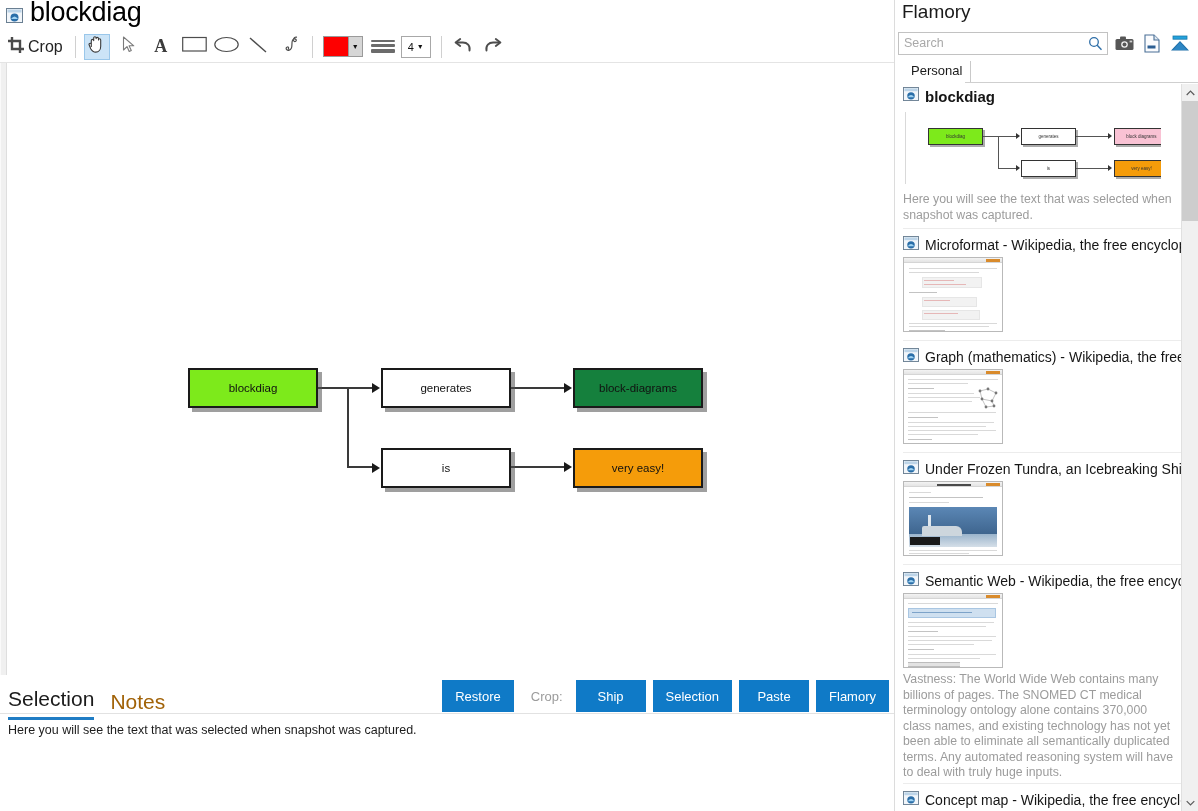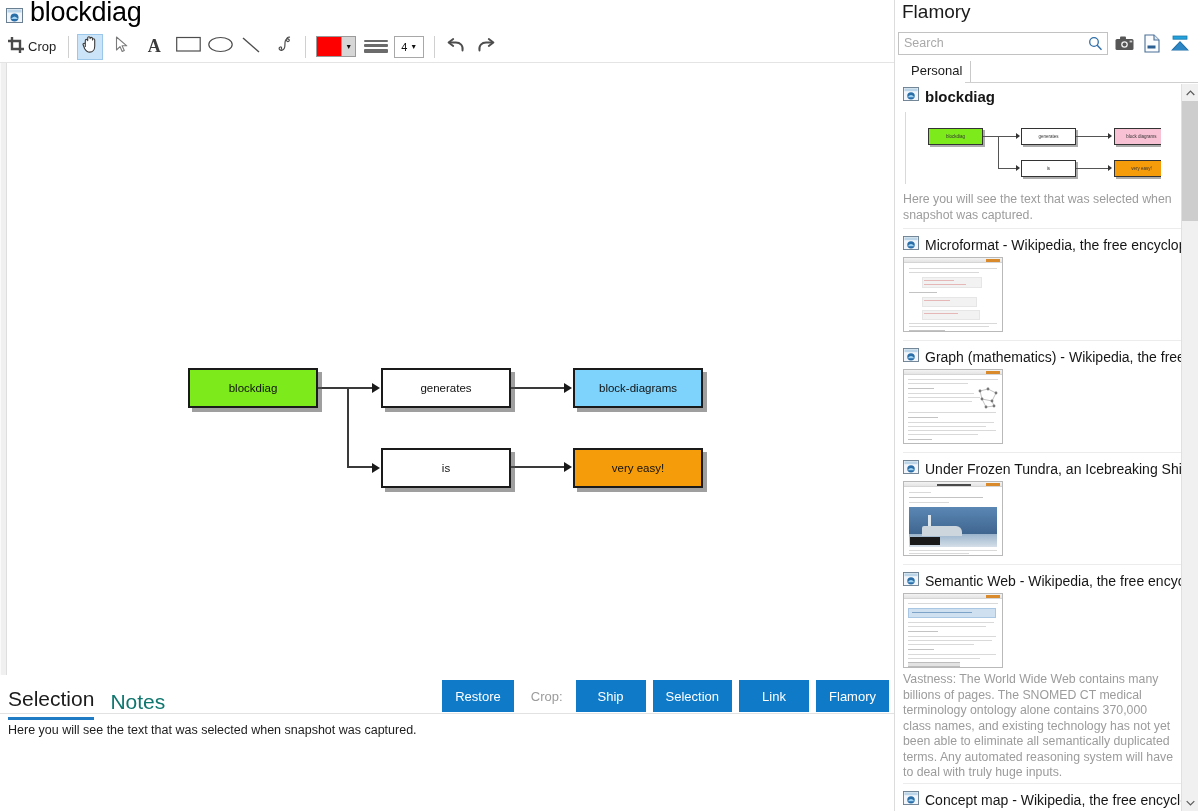--- a/index.html
+++ b/index.html
@@ -42,21 +42,21 @@
   }
   .tb-btn {
     height: 26px; min-width: 26px;
     display: flex; align-items: center; justify-content: center;
     cursor: default;
   }
   .tb-crop {
     display: flex; align-items: center; gap: 4px;
     padding: 0 6px 0 6px; height: 26px; margin-left: 2px;
   }
-  .tb-crop span.lbl { font-size: 13px; color: #222; }
+  .tb-crop span.lbl { font-size: 16px; color: #222; }
   .tb-sep {
     width: 1px; height: 22px; background: #d0d0d0; margin: 0 6px;
   }
   .tb-active {
     background: #cce4f7; border: 1px solid #9ac7ea;
   }
   .color-box {
     display: flex; align-items: stretch; height: 21px;
     border: 1px solid #9a9a9a; margin-left: 4px;
   }
@@ -94,42 +94,42 @@
   .node {
     position: absolute;
     border: 2px solid #1a1a1a;
     display: flex; align-items: center; justify-content: center;
     font-size: 11.5px; color: #111;
     font-family: "Liberation Sans", sans-serif;
     box-shadow: 4px 4px 0 rgba(80,80,80,0.55);
   }
   .n-green { background: #7dea1b; }
   .n-white { background: #ffffff; }
-  .n-pink  { background: #7dd3fc; }
+  .n-pink  { background: #15803d; }
   .n-orange{ background: #f59c0a; }
 
   .conn { position: absolute; background: #3a3a3a; }
   .arrowhead {
     position: absolute; width: 0; height: 0;
     border-top: 5px solid transparent;
     border-bottom: 5px solid transparent;
     border-left: 8px solid #1a1a1a;
   }
 
   
   .bottom-panel {
     position: absolute; left: 0; top: 675px; width: 894px; height: 136px;
     background: #ffffff;
   }
   .bp-tabs {
     position: absolute; left: 0; top: 5px; height: 40px;
     display: flex; align-items: flex-end; gap: 16px; padding-left: 8px;
   }
   .bp-tab {
-    font-size: 21px; color: #0f766e; padding-bottom: 6px; cursor: default;
+    font-size: 21px; color: #a16207; padding-bottom: 6px; cursor: default;
   }
   .bp-tab.sel { color: #1b1b1b; border-bottom: 3px solid #1f7cc4; }
   .bp-underline {
     position: absolute; left: 0; top: 38px; width: 894px; height: 1px;
     background: #e2e2e2;
   }
   .bp-actions {
     position: absolute; right: 5px; top: 5px;
     display: flex; align-items: center; gap: 7px;
   }
@@ -422,21 +422,21 @@
       <div class="bp-tabs">
         <div class="bp-tab sel">Selection</div>
         <div class="bp-tab">Notes</div>
       </div>
 
       <div class="bp-actions">
         <div class="blue-btn">Restore</div>
         <span class="paste-label">Crop:</span>
         <div class="blue-btn">Ship</div>
         <div class="blue-btn">Selection</div>
-        <div class="blue-btn">Link</div>
+        <div class="blue-btn">Paste</div>
         <div class="blue-btn">Flamory</div>
       </div>
 
       <div class="bp-text">Here you will see the text that was selected when snapshot was captured.</div>
     </div>
   </div>
 
   <div class="side">
 
     <div class="side-title">Flamory</div>

